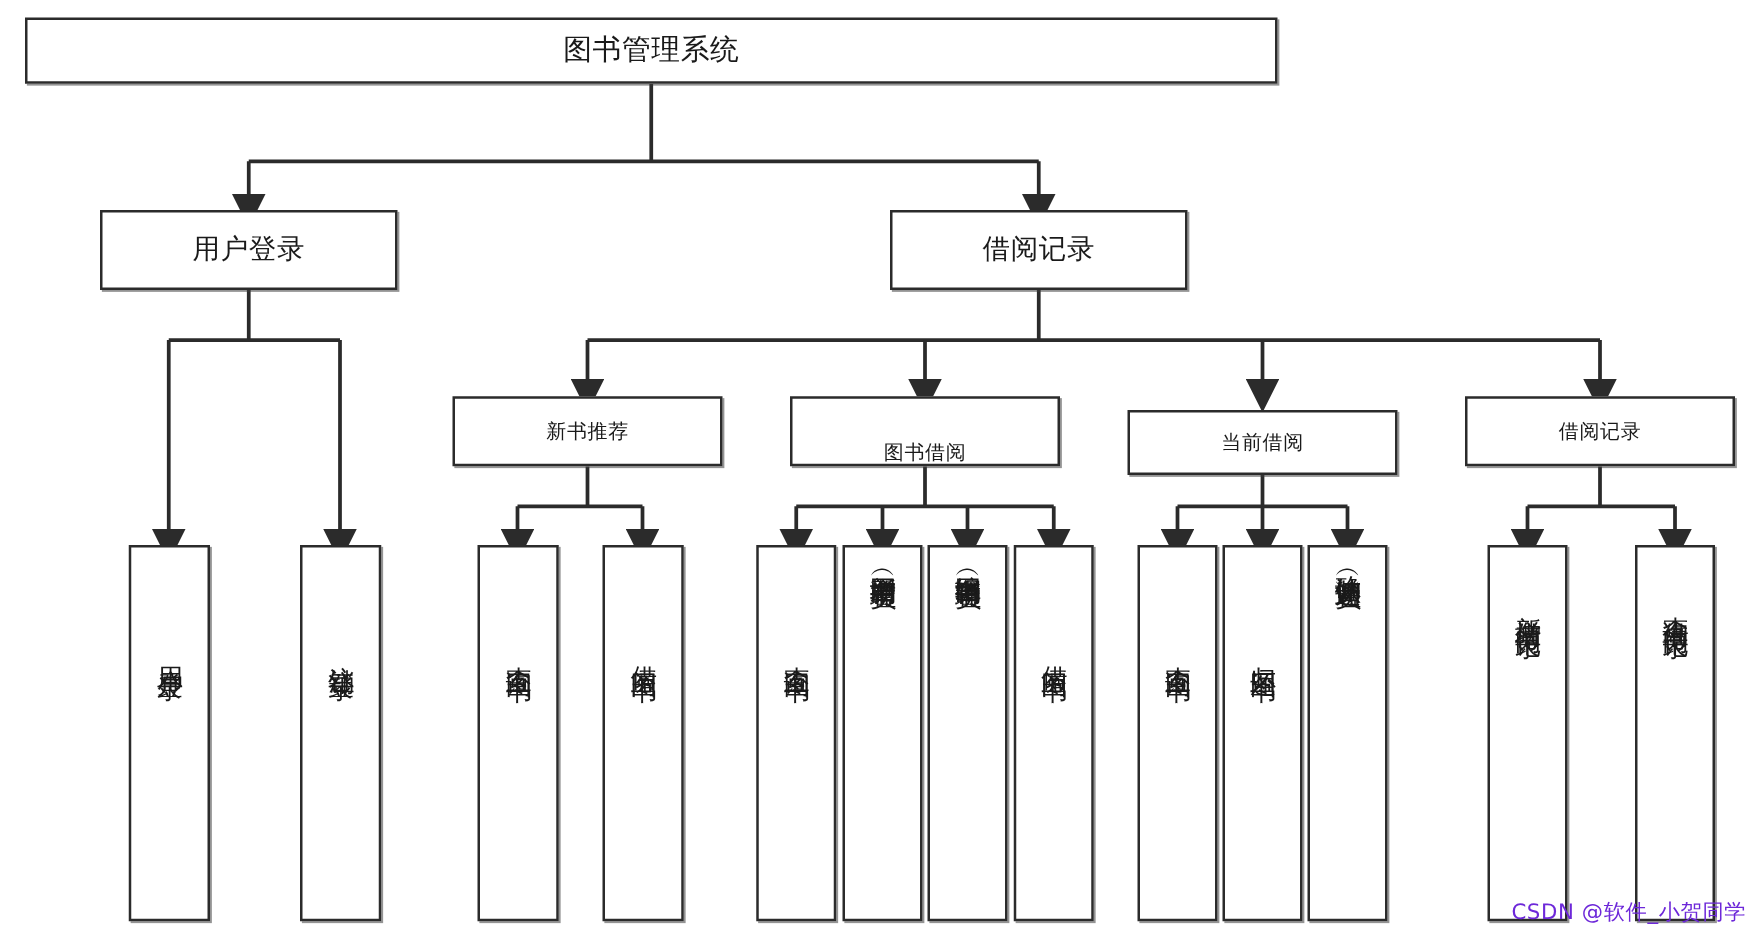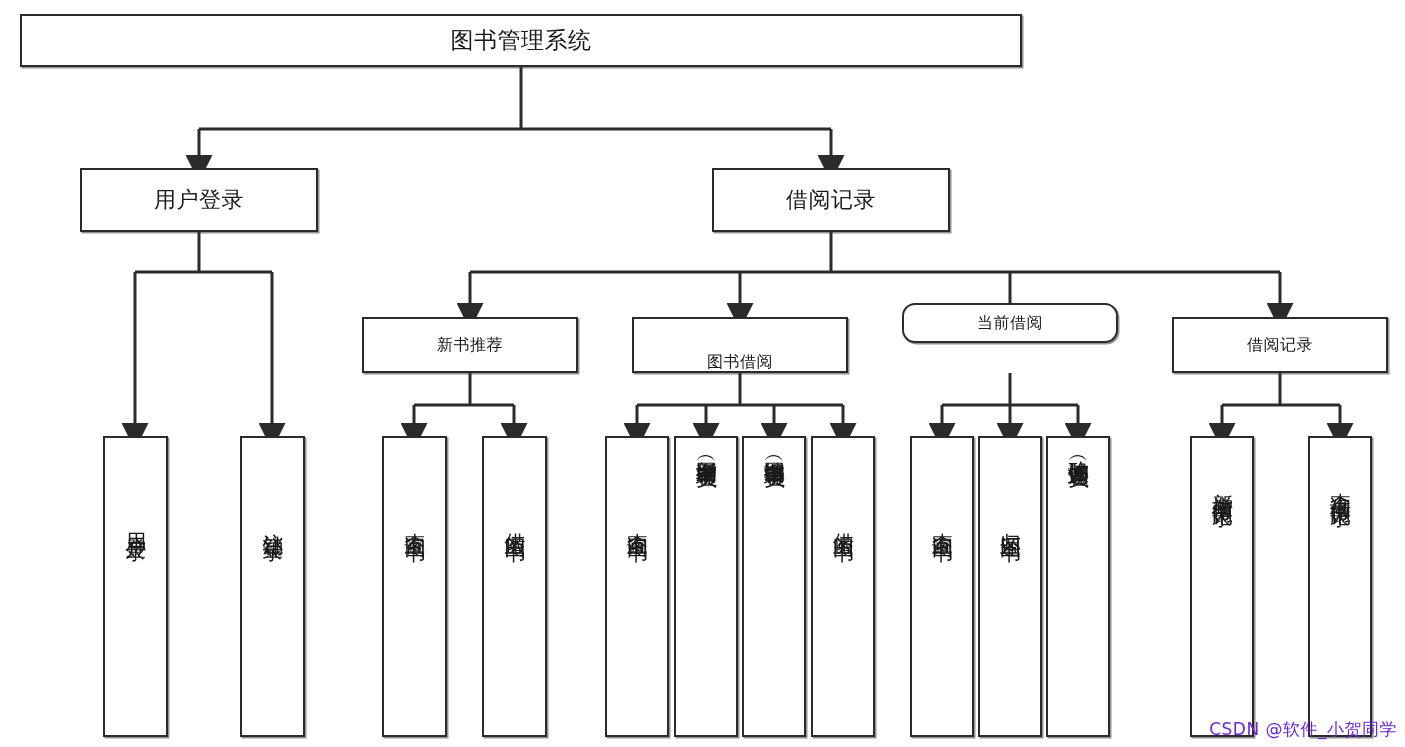--- a/index.html
+++ b/index.html
@@ -144,21 +144,21 @@
   <div class="node branch-node" style="left:712px; top:168px; width:238px; height:64px;">
     <span class="node-label">借阅记录</span>
   </div>
 
   <div class="node group-node" style="left:362px; top:317px; width:216px; height:56px;">
     <span class="node-label">新书推荐</span>
   </div>
   <div class="node group-node" style="left:632px; top:317px; width:216px; height:56px;align-items:flex-end;">
     <span class="node-label">图书借阅</span>
   </div>
-  <div class="node group-node" style="left:902px; top:303px; width:216px; height:40px;border-radius:13px;">
+  <div class="node group-node" style="left:902px; top:328px; width:216px; height:52px;">
     <span class="node-label">当前借阅</span>
   </div>
   <div class="node group-node" style="left:1172px; top:317px; width:216px; height:56px;">
     <span class="node-label">借阅记录</span>
   </div>
 
   <div class="node leaf-node" style="left:103px; top:436px; width:65px; height:301px; padding-top:78px;">
     <span class="node-label">用户登录</span>
   </div>
   <div class="node leaf-node" style="left:240px; top:436px; width:65px; height:301px; padding-top:78px;">

